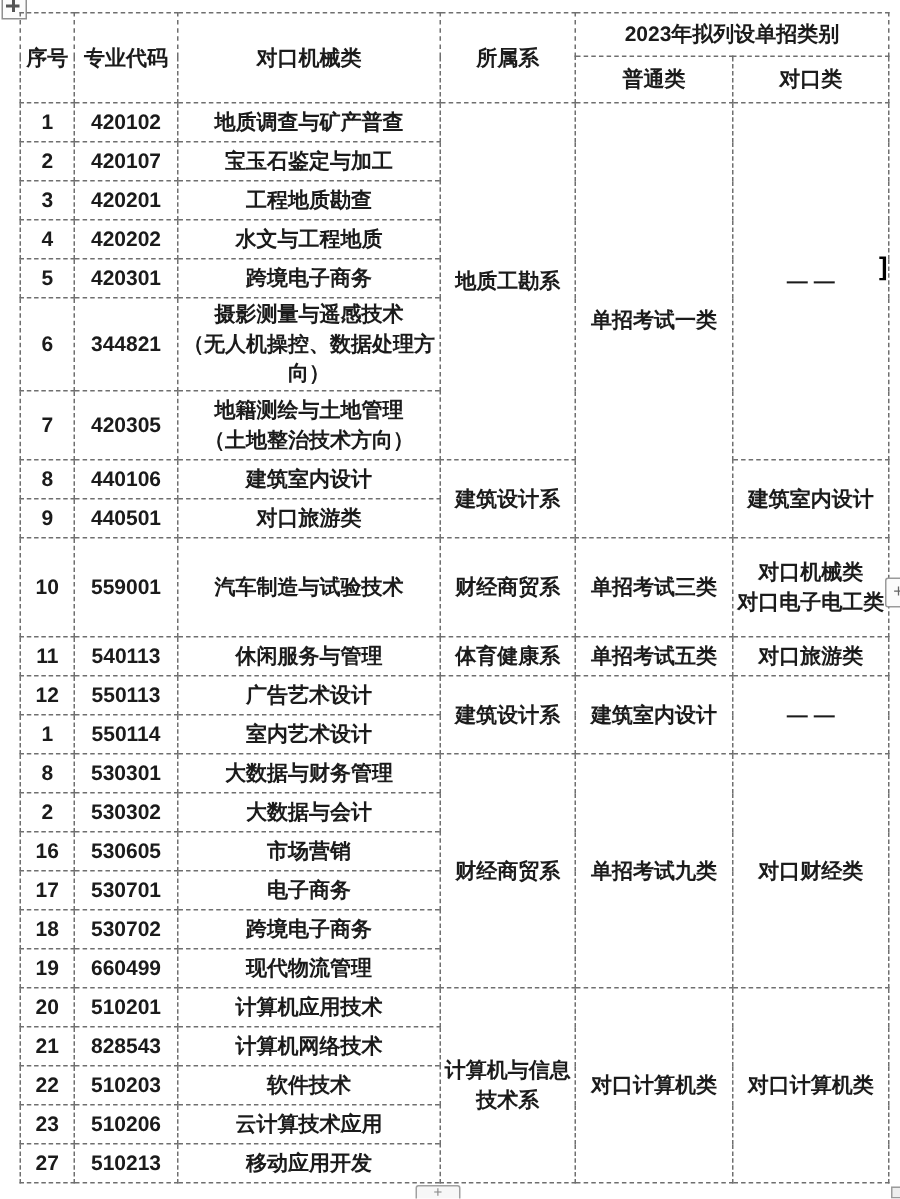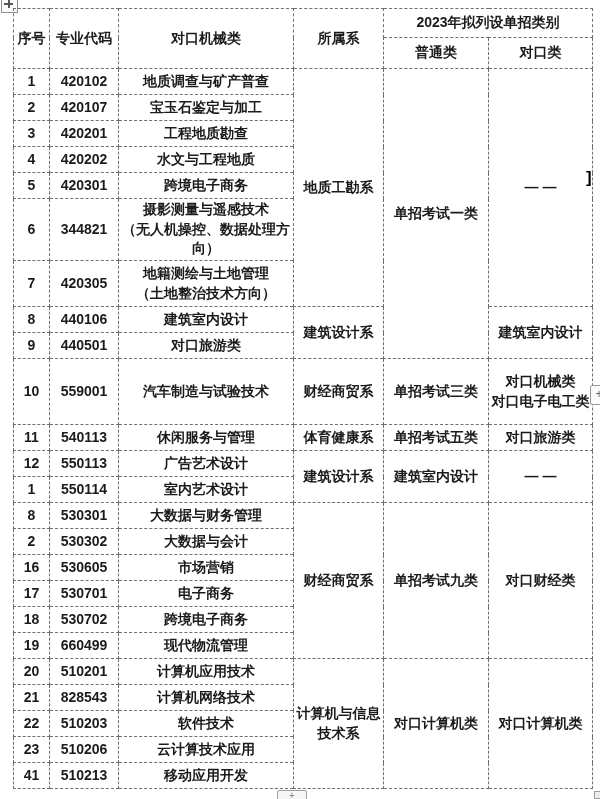--- a/index.html
+++ b/index.html
@@ -241,21 +241,21 @@
         <td>22</td>
         <td>510203</td>
         <td>软件技术</td>
       </tr>
       <tr class="r">
         <td>23</td>
         <td>510206</td>
         <td>云计算技术应用</td>
       </tr>
       <tr class="r">
-        <td>41</td>
+        <td>27</td>
         <td>510213</td>
         <td>移动应用开发</td>
       </tr>
     </tbody>
   </table>
 
   <div class="cursor-mark">]</div>
   <div class="insert-plus">+</div>
   <div class="bottom-handle">+</div>
   <div class="corner-mark"></div>

